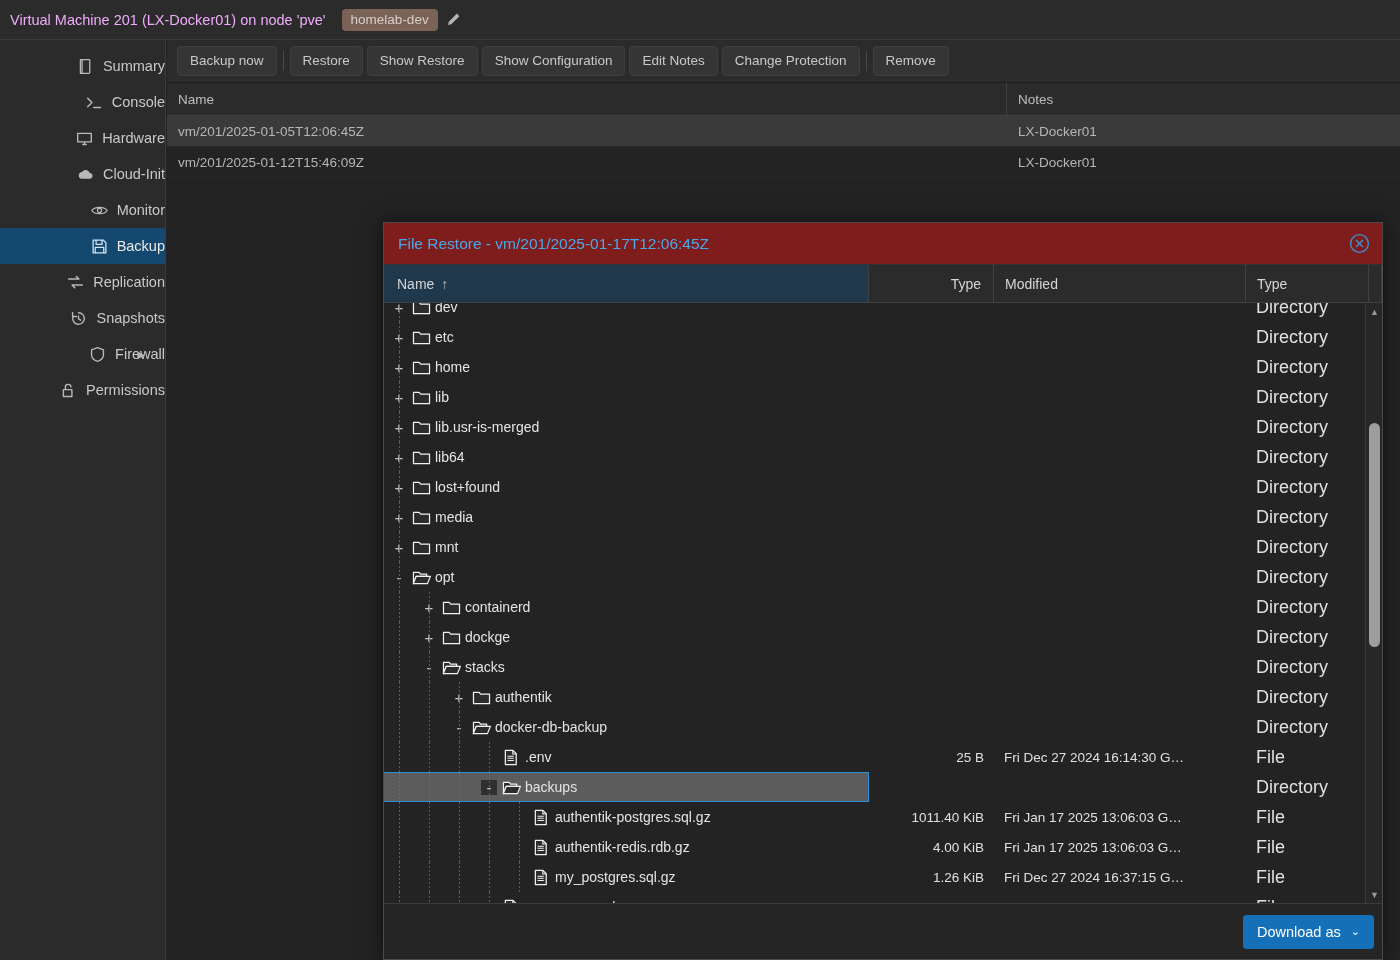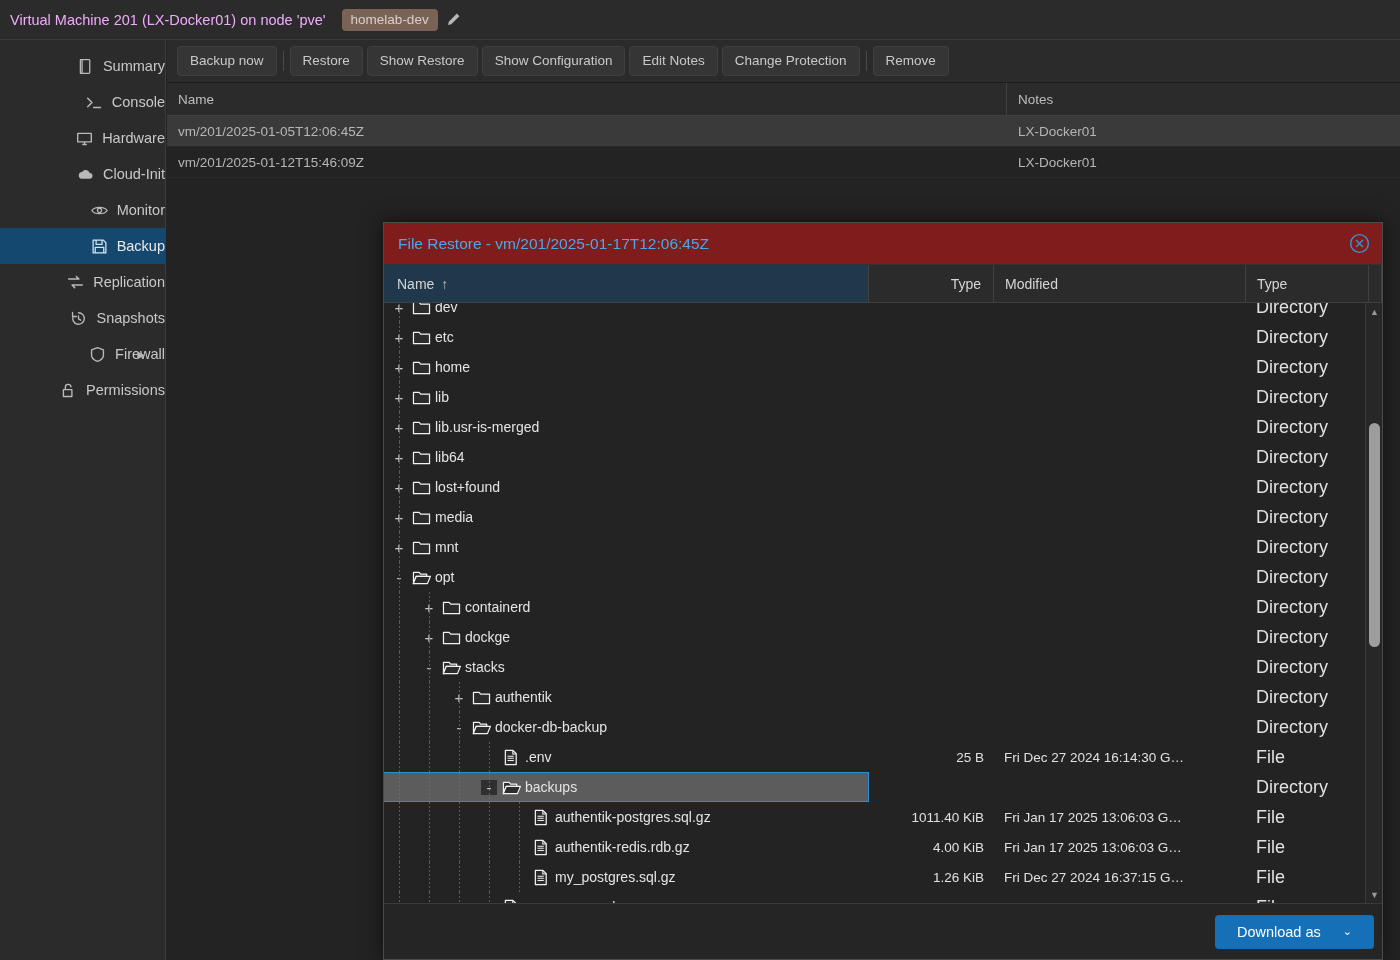--- a/index.html
+++ b/index.html
@@ -187,22 +187,22 @@
     height: 56px; flex: 0 0 56px;
     background: #252525;
     border-top: 1px solid #3a3a3a;
     display: flex; align-items: center; justify-content: flex-end;
     padding-right: 8px;
   }
   #download-btn {
     background: #1670b8; color: #ffffff;
     border: none; border-radius: 4px;
     font-size: 14.5px; font-family: "Liberation Sans", sans-serif;
-    padding: 9px 22px;
-    display: flex; align-items: center; gap: 22px;
+    padding: 9px 14px;
+    display: flex; align-items: center; gap: 10px;
     cursor: default; white-space: nowrap;
   }
   #download-btn .chev { font-size: 11px; }
 </style>
 </head>
 <body>
 
 <div id="topbar">
   <span class="vm-title">Virtual Machine 201 (LX-Docker01) on node 'pve'</span>
   <span class="tag-chip">homelab-dev</span>

